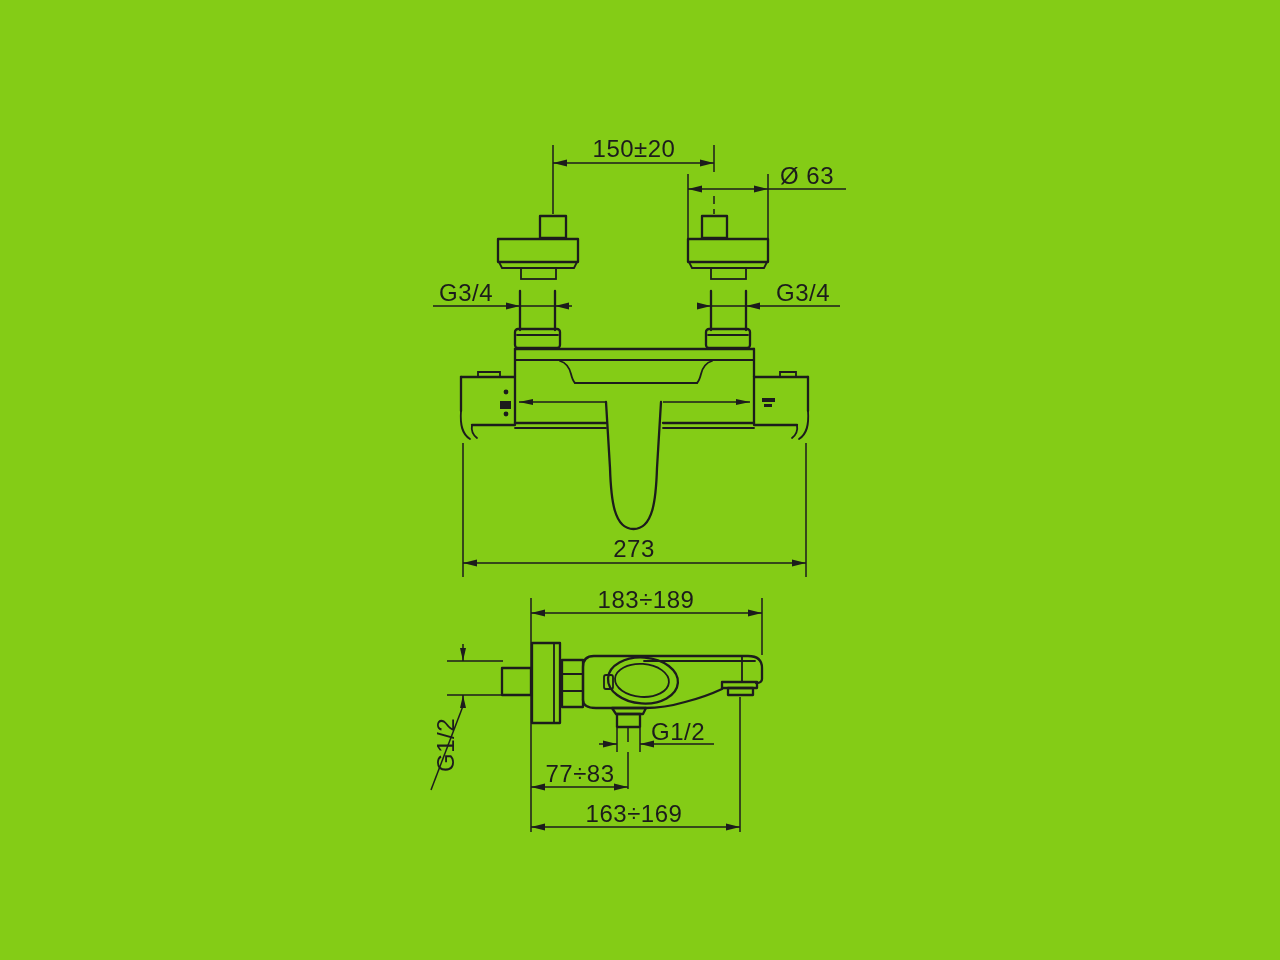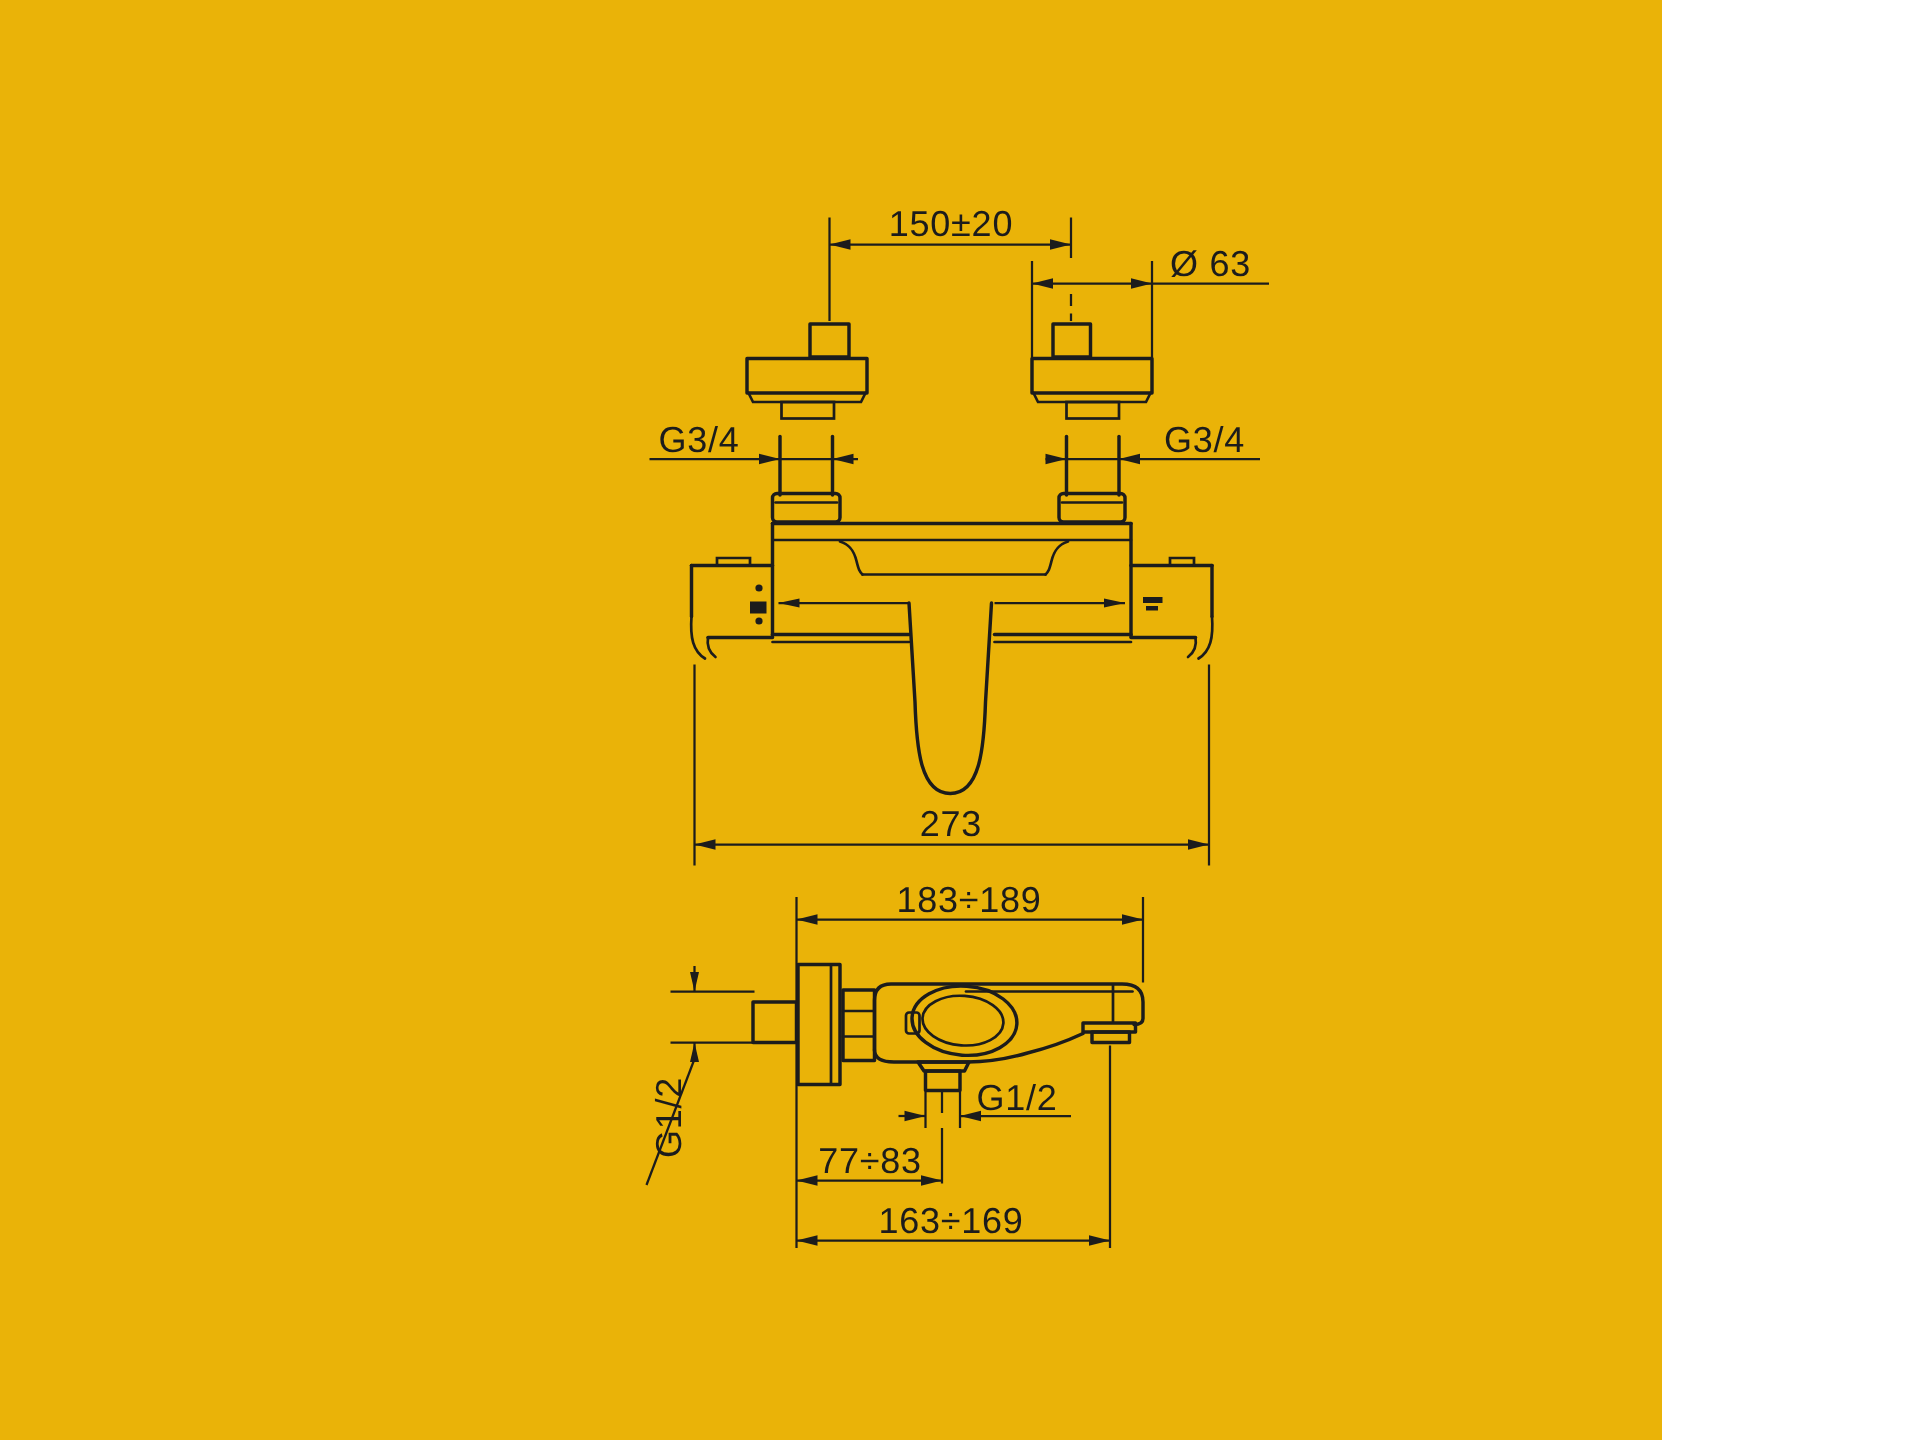--- a/index.html
+++ b/index.html
@@ -6,23 +6,23 @@
     margin: 0;
     padding: 0;
     background: #ffffff;
     width: 1280px;
     height: 960px;
     overflow: hidden;
     font-family: "Liberation Sans", sans-serif;
   }
   .stage {
     position: relative;
-    width: 1108px;
+    width: 1280px;
     height: 960px;
-    background: #eab308;
+    background: #84cc16;
   }
   svg { display: block; }
   .obj  { fill: none; stroke: #1c1c1c; stroke-width: 2.3; stroke-linecap: round; stroke-linejoin: round; }
   .obj-thin { fill: none; stroke: #1c1c1c; stroke-width: 1.8; stroke-linecap: round; }
   .dim  { fill: none; stroke: #1c1c1c; stroke-width: 1.5; stroke-linecap: butt; }
   .dash { fill: none; stroke: #1c1c1c; stroke-width: 1.5; stroke-dasharray: 8 5; }
   .arr  { fill: #1c1c1c; stroke: none; }
   .mark { fill: #1c1c1c; stroke: none; }
   .lbl  { fill: #1c1c1c; font-family: "Liberation Sans", sans-serif; font-size: 24px; letter-spacing: 0.5px; }
   .lbl-mid { text-anchor: middle; }

